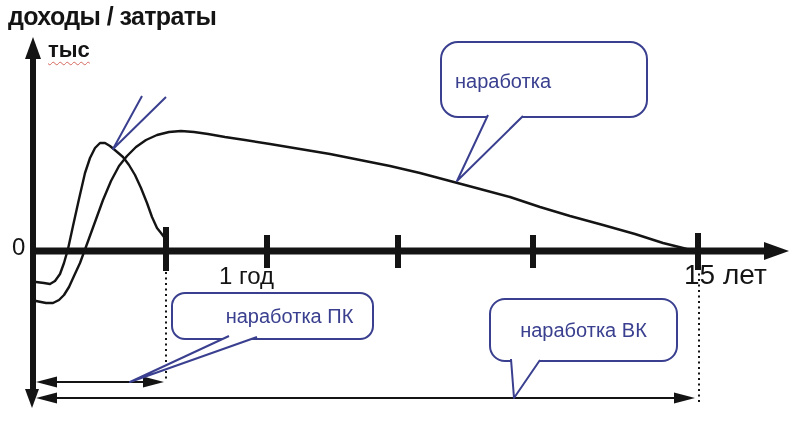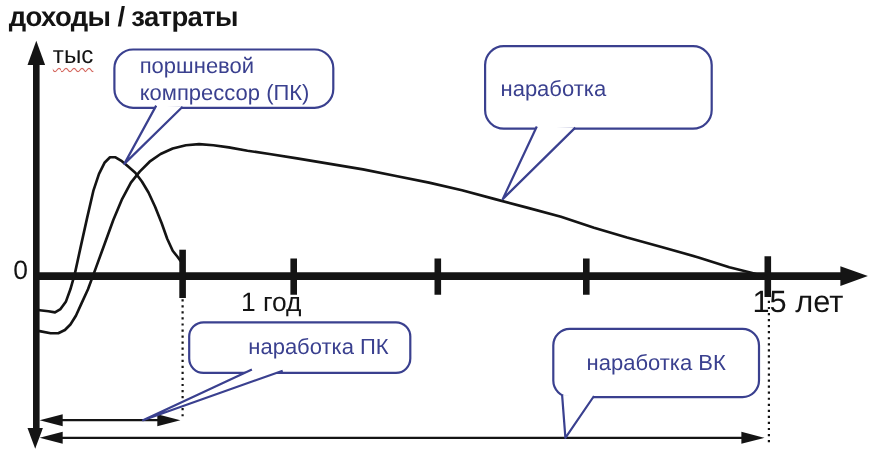--- a/index.html
+++ b/index.html
@@ -10,38 +10,38 @@
   }
   html,body{margin:0;padding:0;background:#888;}
   .stage{
     position:relative;width:800px;height:432px;background:var(--paper);
     overflow:hidden;font-family:"Liberation Sans", sans-serif;color:var(--ink);
   }
   .stage svg{position:absolute;left:0;top:0;}
   .lbl{position:absolute;white-space:nowrap;}
   .title{left:8px;top:2px;font-size:25px;font-weight:bold;letter-spacing:-0.6px;}
   .unit{
-    left:48px;top:37px;font-size:22px;font-weight:normal;
+    left:48px;top:37px;font-size:22px;font-weight:bold;
     text-decoration:underline wavy var(--squiggle);
     text-decoration-thickness:1px;text-underline-offset:4px;
   }
   .zero{left:12px;top:233px;font-size:24px;}
   .year1{left:182px;top:262px;font-size:24px;margin-left:37px;}
   .year15{left:684px;top:259px;font-size:28px;}
   .bubble{
     position:absolute;box-sizing:border-box;background:var(--paper);
     border:2px solid var(--navy);color:var(--navy);
     display:flex;flex-direction:column;justify-content:center;
     font-size:20px;
   }
   .bubble span{display:block;}
   .b-pk{left:103px;top:44px;width:201px;height:55px;border-radius:18px;padding:3px 0 0 22px;line-height:25px;}
   .b-vk{left:440px;top:41px;width:208px;height:77px;border-radius:18px;padding:4px 0 0 13px;line-height:27px;}
   .b-npk{left:171px;top:292px;width:203px;height:48px;border-radius:14px;text-align:center;padding-left:34px;}
-  .b-nvk{left:502px;top:298px;width:189px;height:64px;border-radius:16px;text-align:center;}
+  .b-nvk{left:489px;top:298px;width:189px;height:64px;border-radius:16px;text-align:center;}
   .axis{stroke:var(--ink);}
   .curve{fill:none;stroke:var(--ink);stroke-width:2.4;stroke-linejoin:round;stroke-linecap:round;}
   .dotted{stroke:var(--ink);stroke-width:2;stroke-dasharray:2 3.5;}
   .span-line{stroke:var(--ink);stroke-width:2;}
   .head{fill:var(--ink);}
   .tail{fill:var(--paper);stroke:var(--navy);stroke-width:2;stroke-linejoin:round;}
   .tails{pointer-events:none;}
 </style>
 </head>
 <body>
@@ -86,24 +86,20 @@
       <polygon class="head" points="695,398 674,392.5 674,403.5"></polygon>
     </g>
   </svg>
 
   <div class="lbl title">доходы / затраты</div>
   <div class="lbl unit">тыс</div>
   <div class="lbl zero">0</div>
   <div class="lbl year1">1 год</div>
   <div class="lbl year15">15 лет</div>
 
-  <div class="bubble b-pk">
-    <span>поршневой</span>
-    <span>компрессор (ПК)</span>
-  </div>
   <div class="bubble b-vk">
     <span>наработка</span>
   </div>
   <div class="bubble b-npk">
     <span>наработка ПК</span>
   </div>
   <div class="bubble b-nvk">
     <span>наработка ВК</span>
   </div>
 

